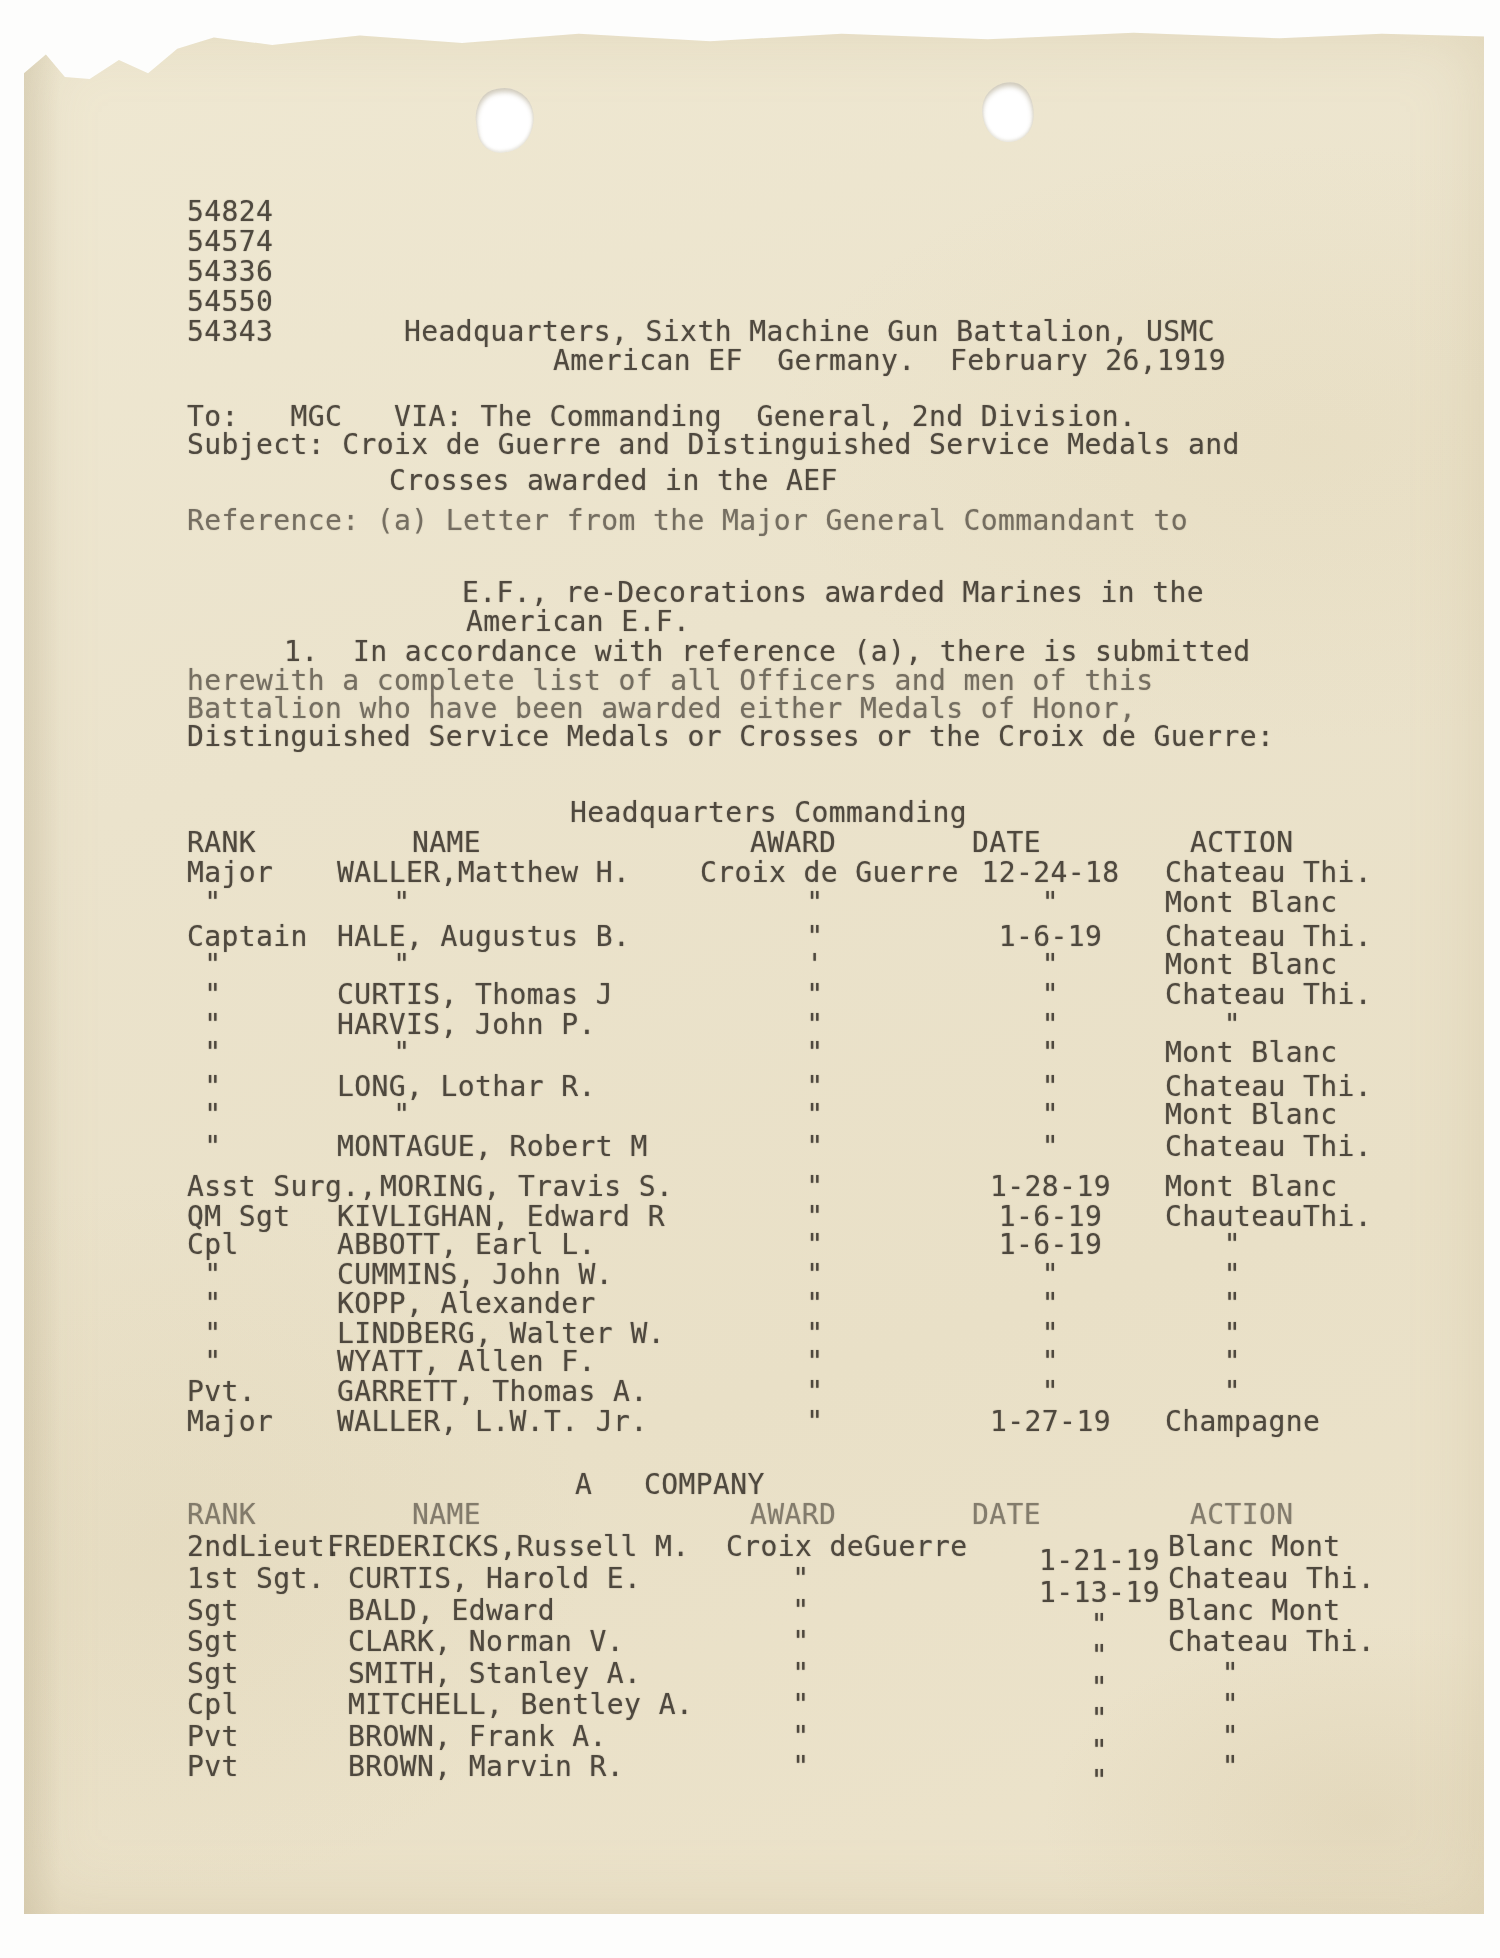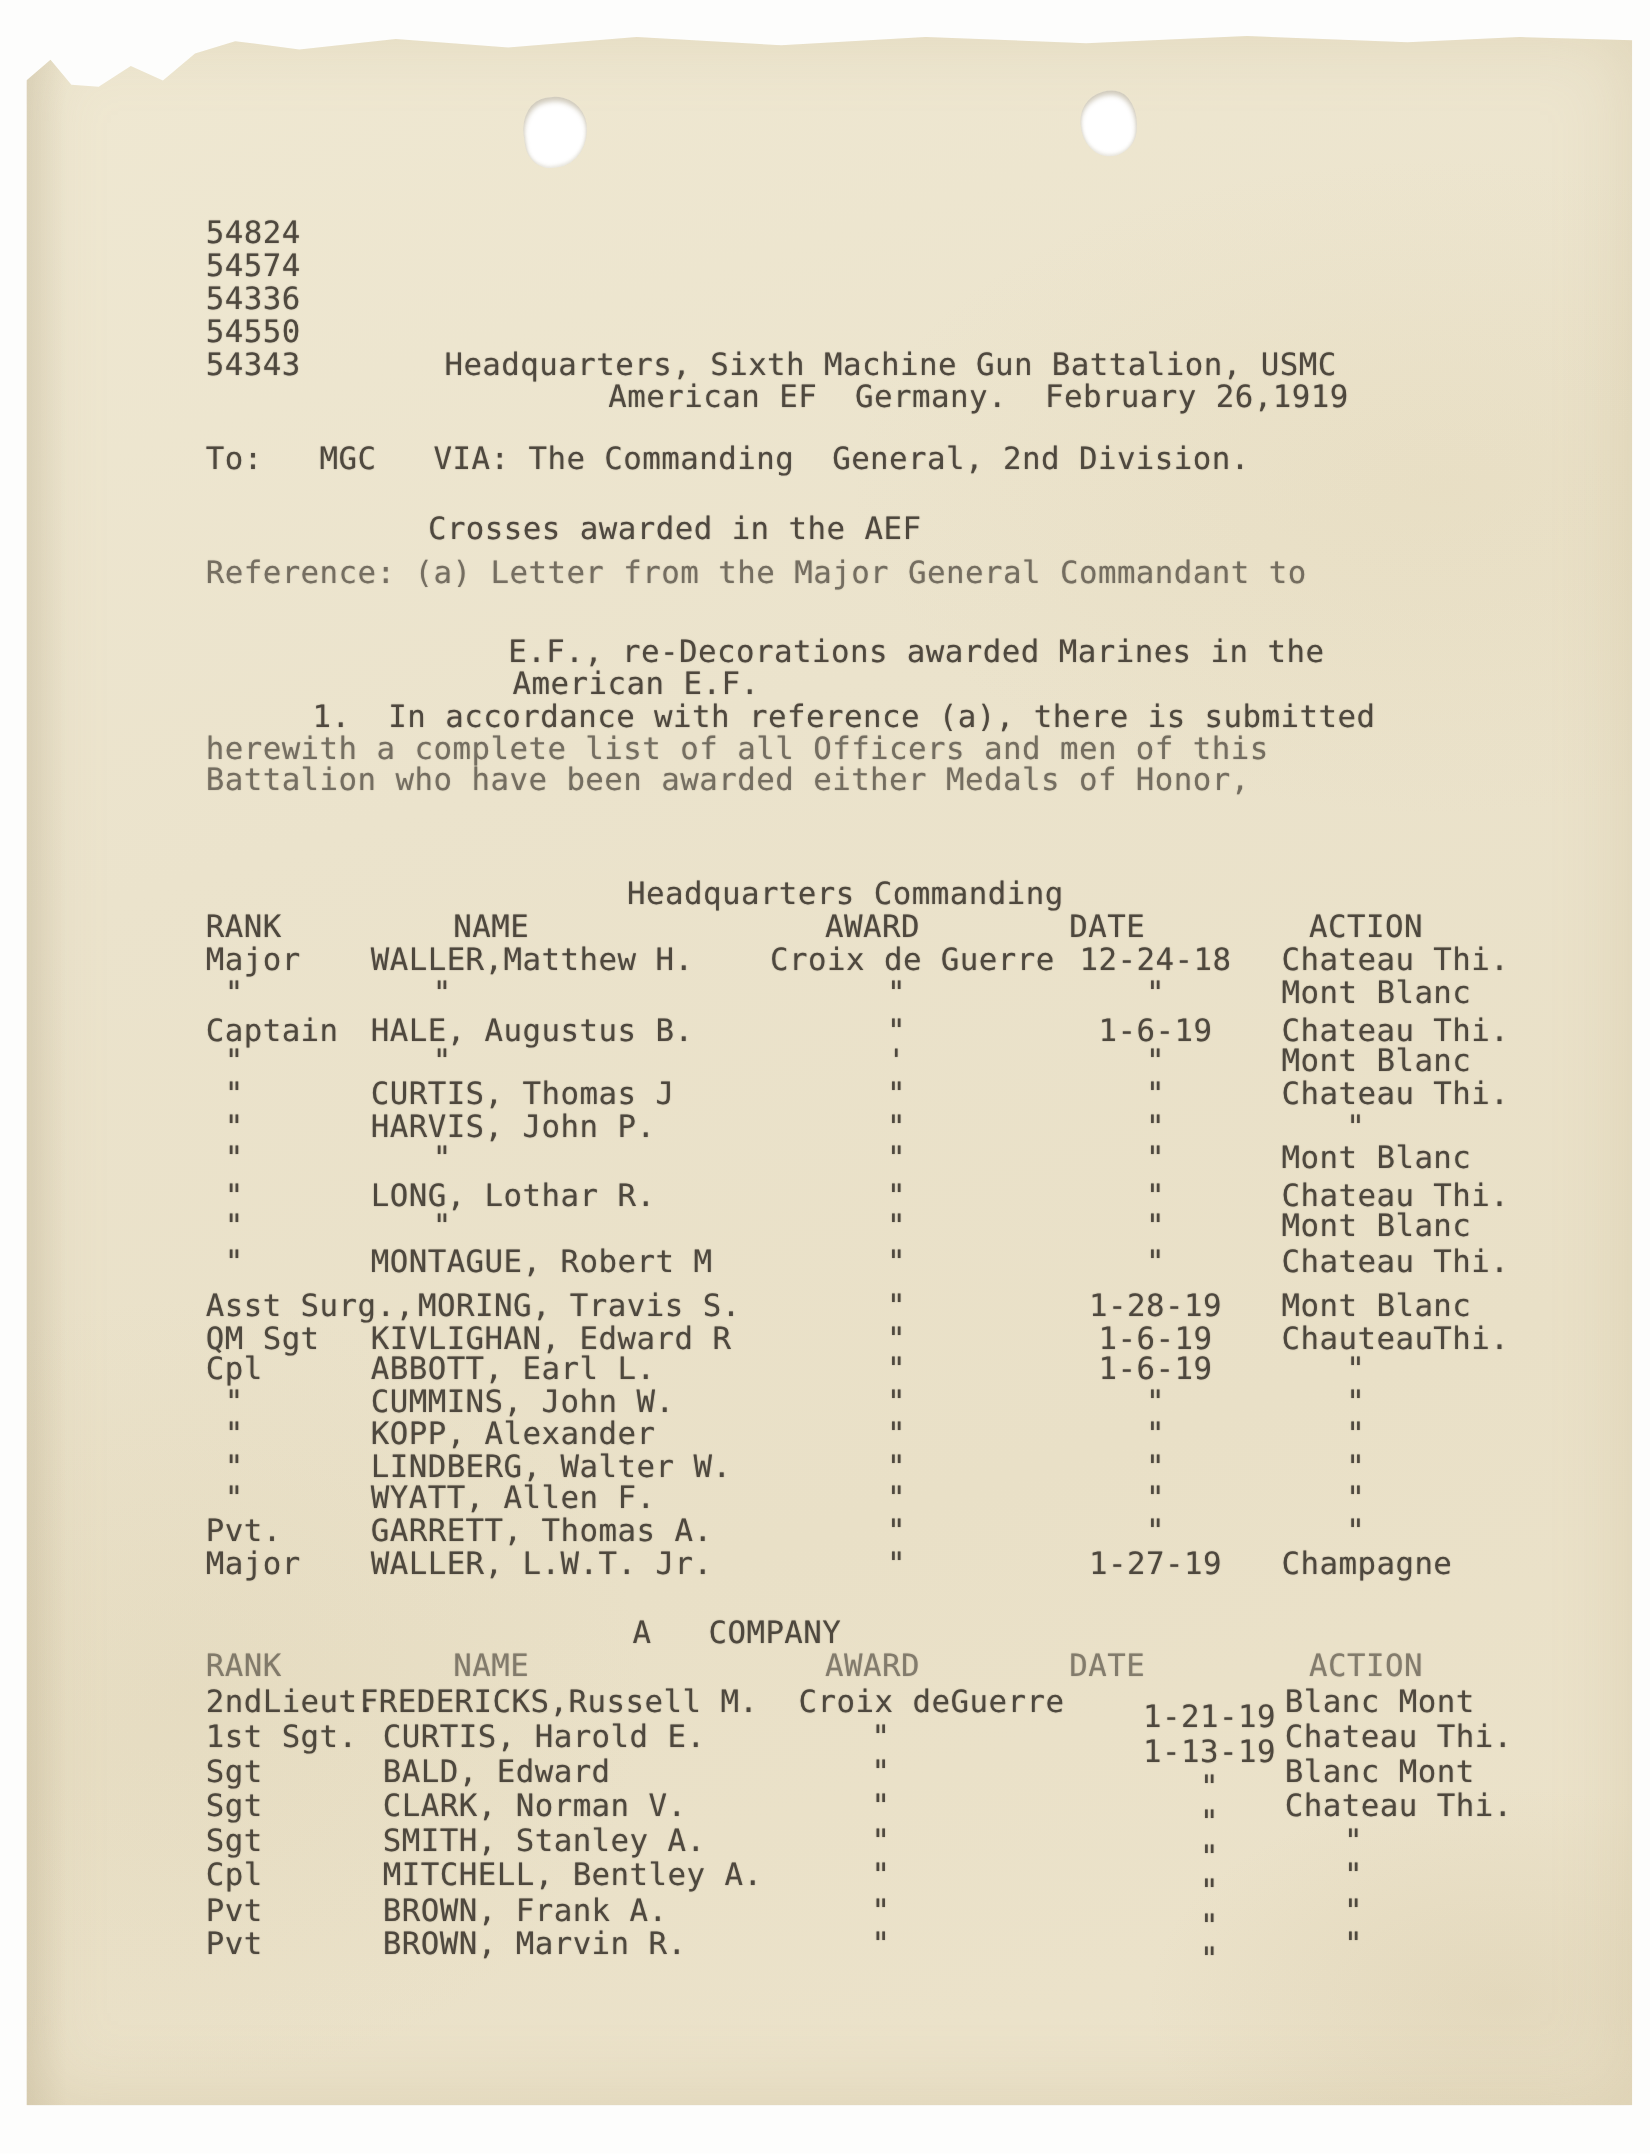--- a/index.html
+++ b/index.html
@@ -58,28 +58,30 @@
   <div class="tl" style="left:187px;top:197px">54824</div>
   <div class="tl" style="left:187px;top:227px">54574</div>
   <div class="tl" style="left:187px;top:257px">54336</div>
   <div class="tl" style="left:187px;top:287px">54550</div>
   <div class="tl" style="left:187px;top:317px">54343</div>
 
   <div class="tl" style="left:404px;top:317px">Headquarters, Sixth Machine Gun Battalion, USMC</div>
   <div class="tl" style="left:553px;top:346px">American EF  Germany.  February 26,1919</div>
 
   <div class="tl" style="left:187px;top:402px">To:   MGC   VIA: The Commanding  General, 2nd Division.</div>
+  <div class="tl" style="left:187px;top:430px">Subject: Croix de Guerre and Distinguished Service Medals and</div>
   <div class="tl" style="left:389px;top:466px">Crosses awarded in the AEF</div>
   <div class="tl light" style="left:187px;top:506px">Reference: (a) Letter from the Major General Commandant to</div>
   <div class="tl" style="left:462px;top:578px">E.F., re-Decorations awarded Marines in the</div>
   <div class="tl" style="left:466px;top:607px">American E.F.</div>
 
   <div class="tl" style="left:284px;top:637px">1.  In accordance with reference (a), there is submitted</div>
   <div class="tl light" style="left:187px;top:666px">herewith a complete list of all Officers and men of this</div>
   <div class="tl light" style="left:187px;top:694px">Battalion who have been awarded either Medals of Honor,</div>
+  <div class="tl" style="left:187px;top:722px">Distinguished Service Medals or Crosses or the Croix de Guerre:</div>
 
   <div class="tl" style="left:570px;top:798px">Headquarters Commanding</div>
   <div class="row" style="top:828px">
     <span class="h0">RANK</span>
     <span class="h1">NAME</span>
     <span class="h2">AWARD</span>
     <span class="h3">DATE</span>
     <span class="h4">ACTION</span>
   </div>
 

